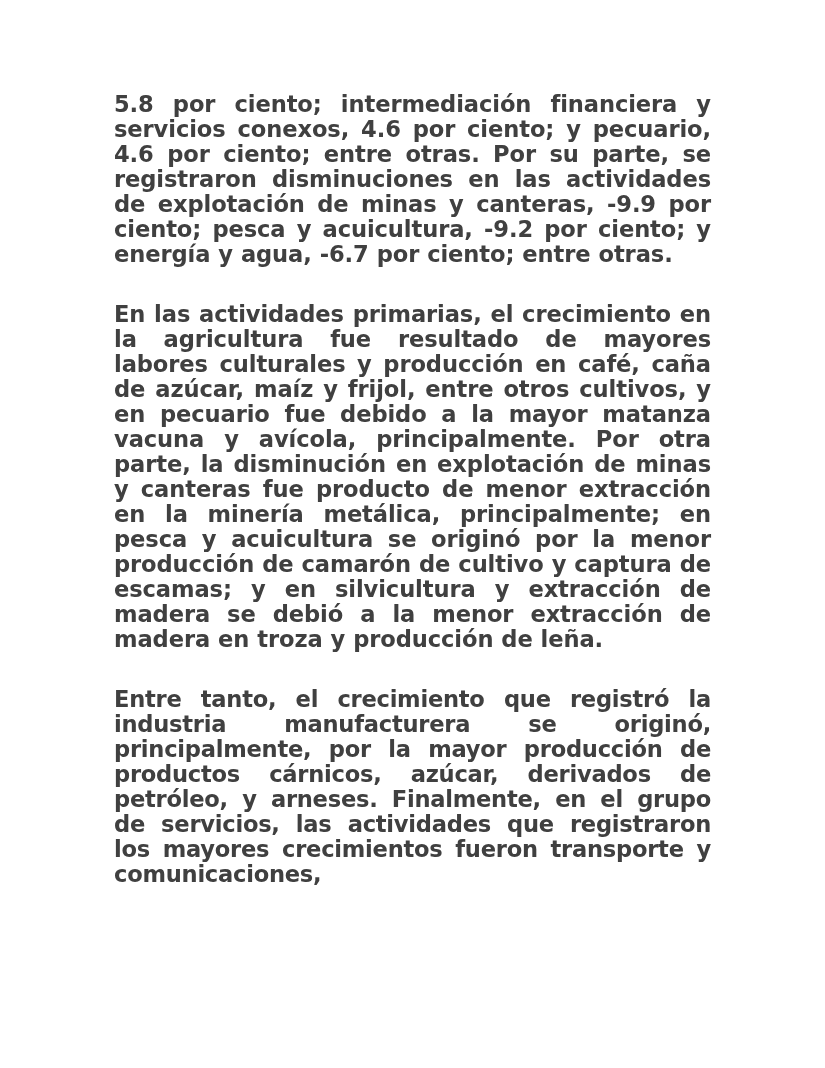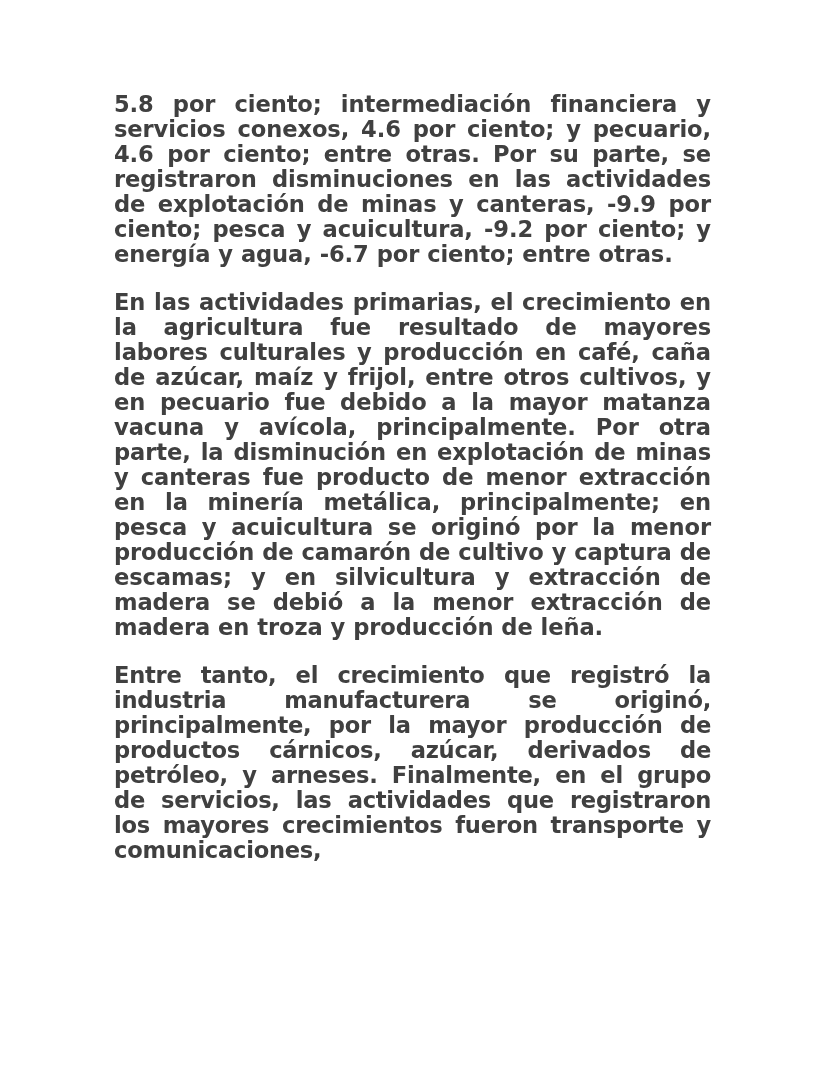--- a/index.html
+++ b/index.html
@@ -44,21 +44,21 @@
     -moz-text-align-last: left;
     text-align-last: left;
   }
 
   .para.last-condensed {
     
     letter-spacing: -0.25px;
   }
 
   .para + .para {
-    margin-top: 23px;
+    margin-top: 35px;
   }
 </style>
 </head>
 <body>
 
 <div class="page">
 
   <div class="text-column">
 
     <p class="para">5.8 por ciento; intermediación financiera y servicios conexos, 4.6 por ciento; y pecuario, 4.6 por ciento; entre otras. Por su parte, se registraron disminuciones en las actividades de explotación de minas y canteras, -9.9 por ciento; pesca y acuicultura, -9.2 por ciento; y energía y agua, -6.7 por ciento; entre otras.</p>

